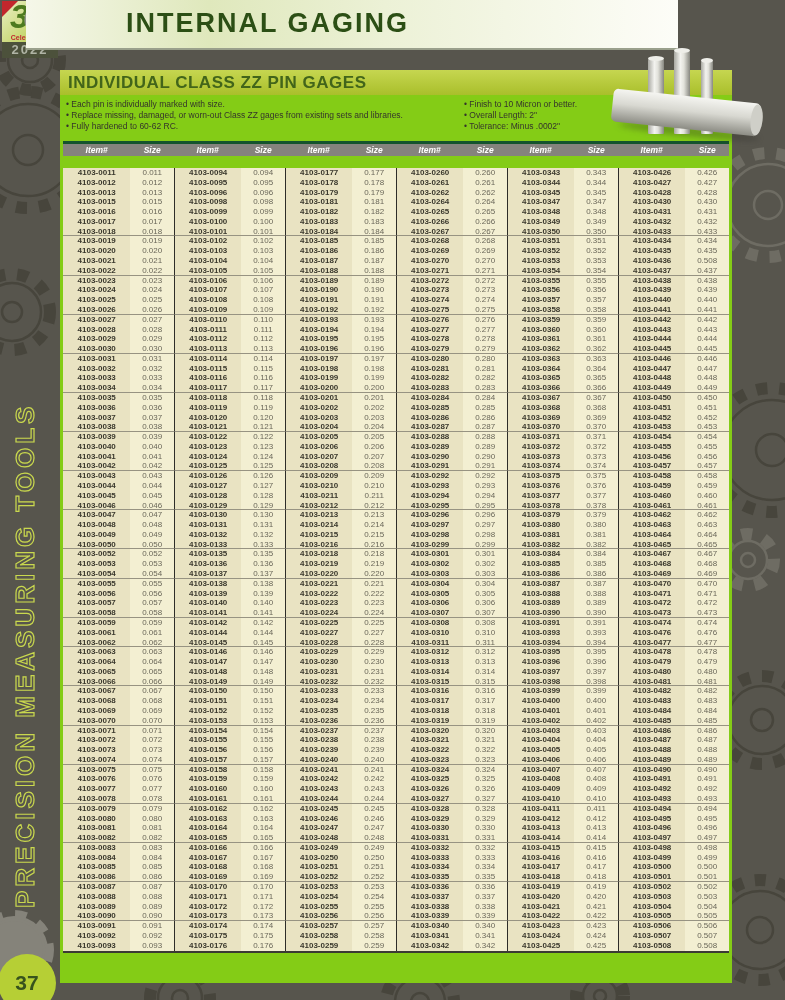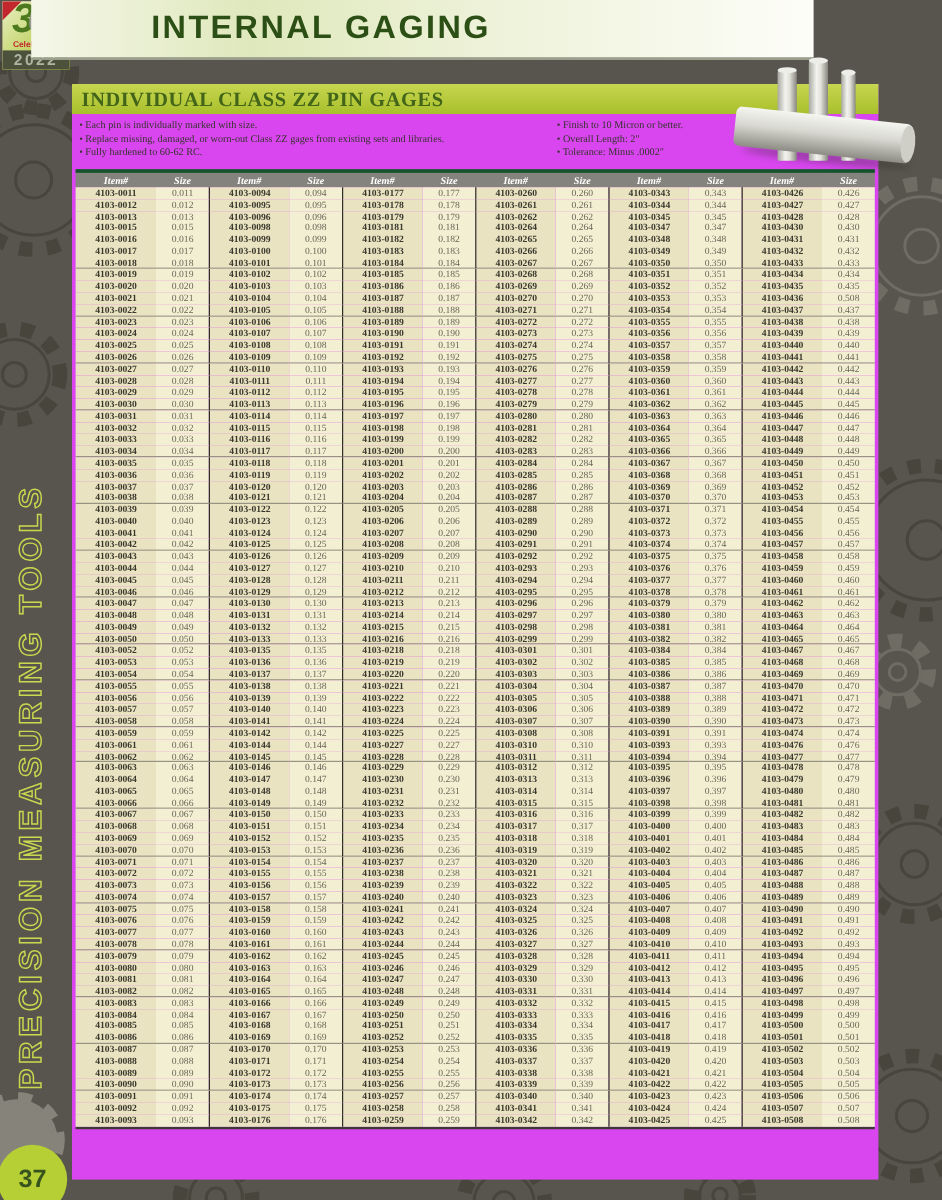--- a/index.html
+++ b/index.html
@@ -30,37 +30,37 @@
   .logo-line2{position:absolute;left:0;top:41px;width:100%;height:16px;text-align:center;
         background:#4c513b;font-size:13px;font-weight:bold;color:#b0b4a5;letter-spacing:2px;}
   
   .sidebar-text{position:absolute;left:10px;top:908px;z-index:2;transform:rotate(-90deg);
         transform-origin:top left;white-space:nowrap;font-size:26px;font-weight:bold;
         letter-spacing:4px;color:transparent;-webkit-text-stroke:1.2px #c9d84e;}
   .page-num{position:absolute;left:-2px;top:954px;width:58px;height:58px;border-radius:50%;
         background:#b6cf35;z-index:4;display:flex;align-items:center;justify-content:center;
         font-size:21px;font-weight:bold;color:#37531d;}
   
-  .panel{position:absolute;left:60px;top:70px;width:672px;height:913px;background:#d946ef;z-index:1;font-family:Liberation Serif, serif;}
+  .panel{position:absolute;left:60px;top:70px;width:672px;height:913px;background:#84cc16;z-index:1;}
   .section-bar{height:25px;line-height:25px;padding-left:8px;
         background:linear-gradient(#c6d650,#a9bf2b);
         font-size:17px;font-weight:800;letter-spacing:.5px;color:#42651a;}
   .bullets{display:flex;padding:4px 0 2px 6px;height:40px;}
   .bullets ul{margin:0;padding:0;list-style:none;}
   .bullets li{font-size:8.5px;line-height:11px;color:#35342c;}
   .bullets li::before{content:"\2022  ";color:#35342c;}
   .bullets .col-left{width:398px;}
   .bullets .col-right{width:210px;}
   
   .table-wrap{margin:0 3px;}
   .trow{display:grid;grid-template-columns:repeat(6,68fr 44fr);}
   .thead{height:12px;background:#85837d;border-top:3px solid #14532d;align-items:center;}
   .th{font-size:8.5px;font-weight:bold;font-style:italic;color:#ffffff;text-align:center;
         line-height:12px;}
-  .tbody{border-bottom:2px solid #3b3a34;}
+  .tbody{border-bottom:2px solid #3b3a34;margin-top:12px;}
   .tbody .trow{height:9.79px;}
   .cell{font-size:8px;line-height:9.8px;text-align:center;overflow:hidden;box-sizing:border-box;}
   .cell.item{background:#e9e3c2;font-weight:bold;color:#3a382d;}
   .cell.size{background:#f3efd2;color:#6a6759;}
   .cell.sep{border-left:1.5px solid #2e2d28;}
   .trow.group-end .cell{border-bottom:1px solid #979382;}
   
   .pins{position:absolute;z-index:4;}
   .pin-v{position:absolute;background:linear-gradient(90deg,#a8a8a1 0%,#f3f3ef 40%,#e2e2db 62%,#878780 100%);
         border-radius:3px 3px 1px 1px;}

